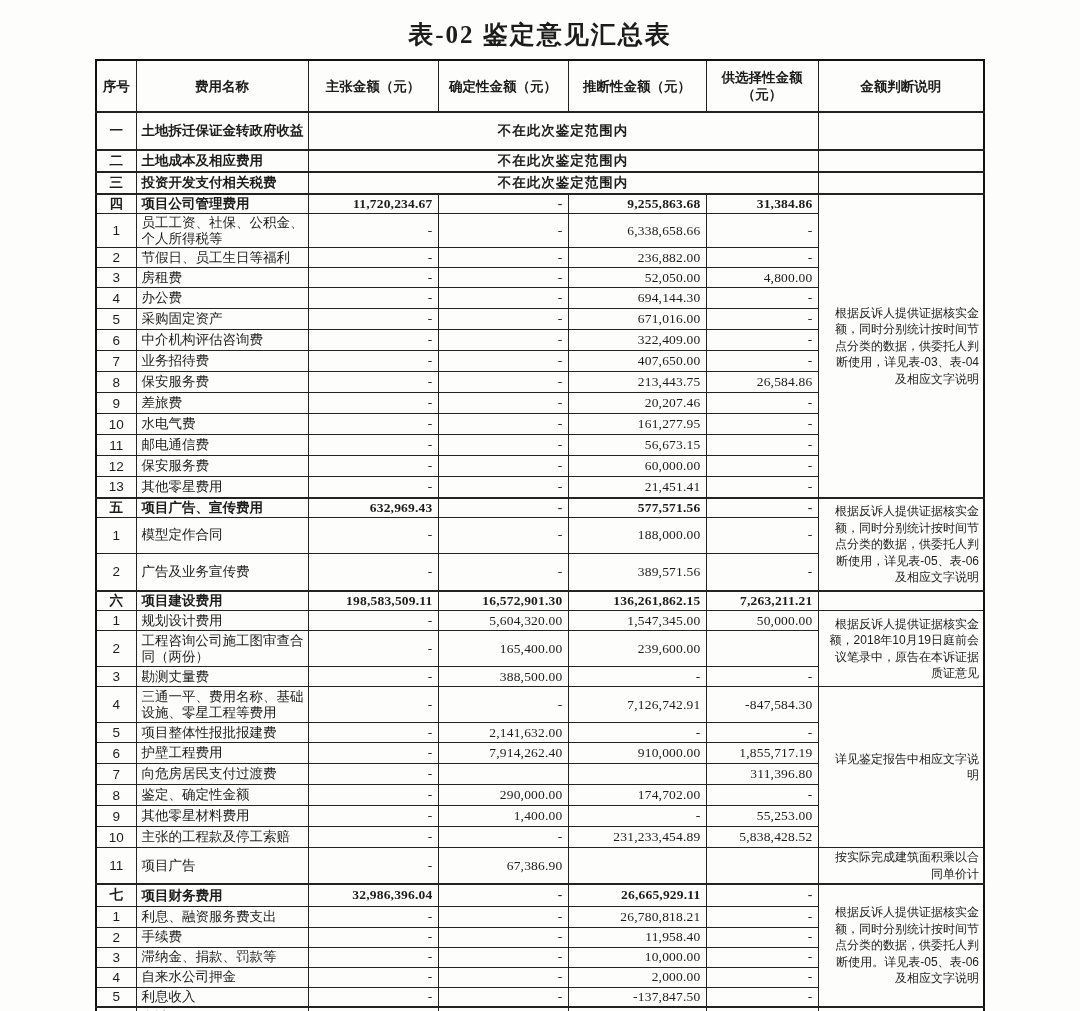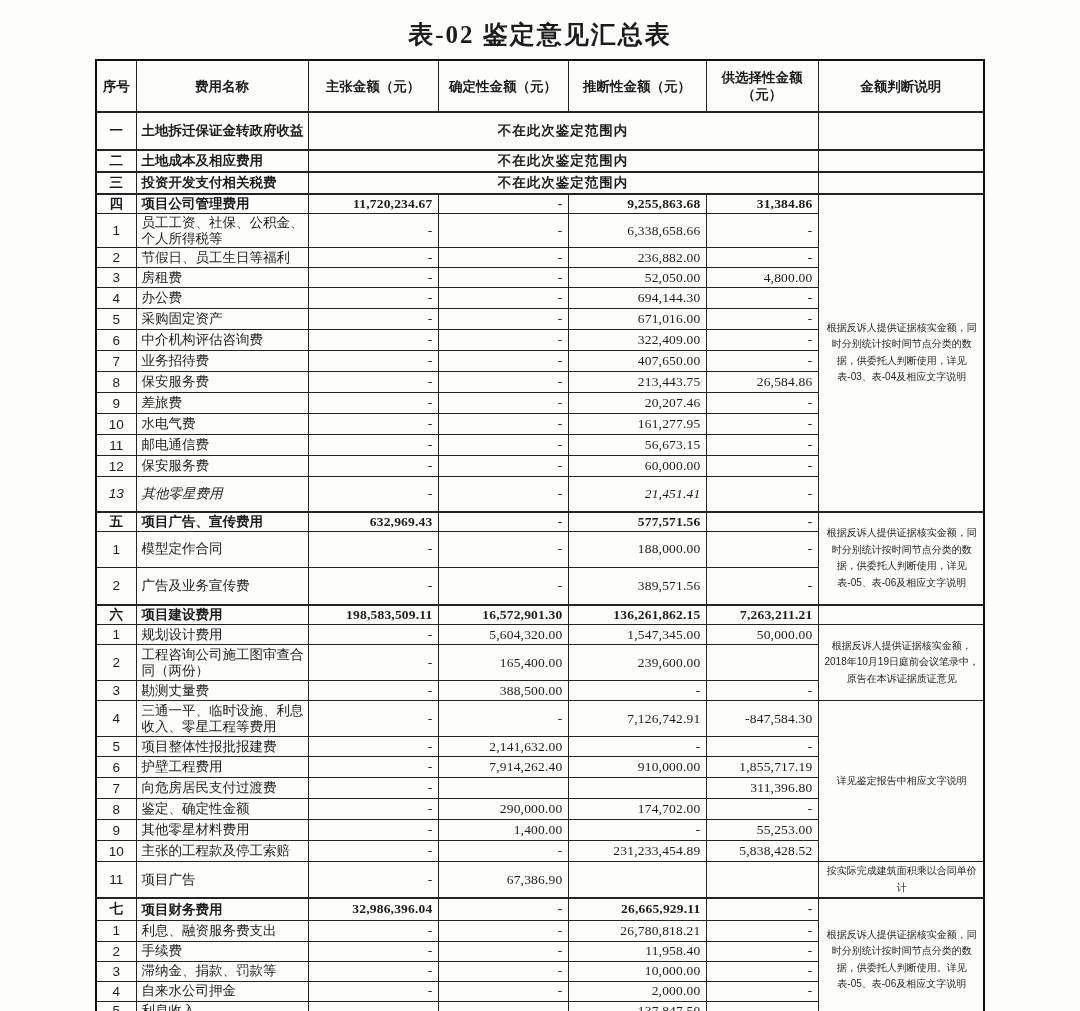--- a/index.html
+++ b/index.html
@@ -63,23 +63,23 @@
     text-align:center;
     font-weight:bold;
     letter-spacing:1px;
   }
   td.note{
     padding:1px 4px 1px 6px;
     vertical-align:middle;
   }
   .note-text{
     line-height:16.5px;
-    font-size:10px;
+    font-size:12px;
     overflow:hidden;
-    text-align:center;
+    text-align:right;
   }
   tr.section td, tr.total td{ font-weight:bold; }
   tr.section td{ border-top-width:2px; }
   tr.total td{ border-top-width:2px; }
   tr.section td.note, tr.item td.note{ font-weight:normal; }
 </style>
 </head>
 <body>
 
 <div class="page">
@@ -230,21 +230,21 @@
           <td class="amount">-</td>
         </tr>
         <tr class="item" style="height: 21px; margin-top: 28px;">
           <td class="no">12</td>
           <td class="name">保安服务费</td>
           <td class="amount">-</td>
           <td class="amount">-</td>
           <td class="amount">60,000.00</td>
           <td class="amount">-</td>
         </tr>
-        <tr class="item" style="height: 35px; font-style: italic;">
+        <tr class="item" style="height: 21px;">
           <td class="no">13</td>
           <td class="name">其他零星费用</td>
           <td class="amount">-</td>
           <td class="amount">-</td>
           <td class="amount">21,451.41</td>
           <td class="amount">-</td>
         </tr>
         <tr class="section" style="height: 17px;">
           <td class="no">五</td>
           <td class="name">项目广告、宣传费用</td>
@@ -305,21 +305,21 @@
         <tr class="item" style="height: 20px;">
           <td class="no">3</td>
           <td class="name">勘测丈量费</td>
           <td class="amount">-</td>
           <td class="amount">388,500.00</td>
           <td class="amount">-</td>
           <td class="amount">-</td>
         </tr>
         <tr class="item" style="height: 36px;">
           <td class="no">4</td>
-          <td class="name">三通一平、临时设施、利息收入、零星工程等费用</td>
+          <td class="name">三通一平、费用名称、基础设施、零星工程等费用</td>
           <td class="amount">-</td>
           <td class="amount">-</td>
           <td class="amount">7,126,742.91</td>
           <td class="amount">-847,584.30</td>
           <td class="note" rowspan="7">
             <div class="note-text">详见鉴定报告中相应文字说明</div>
           </td>
         </tr>
         <tr class="item" style="height: 20px;">
           <td class="no">5</td>

